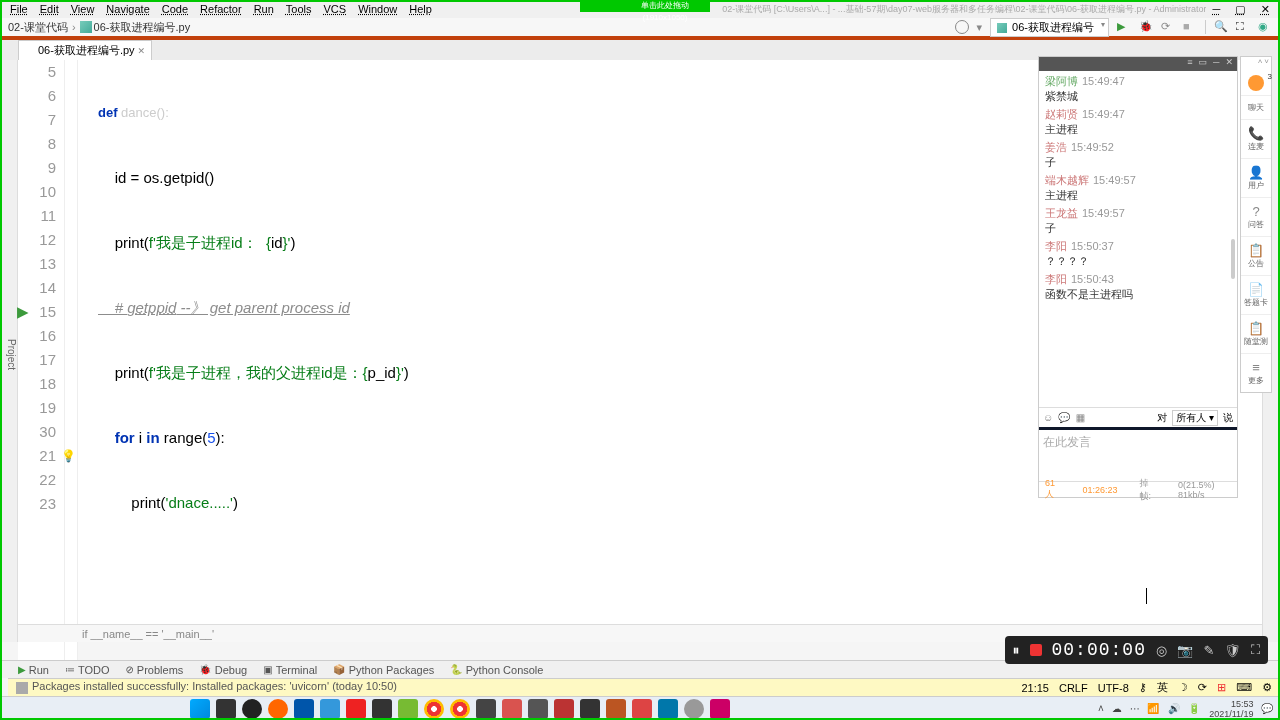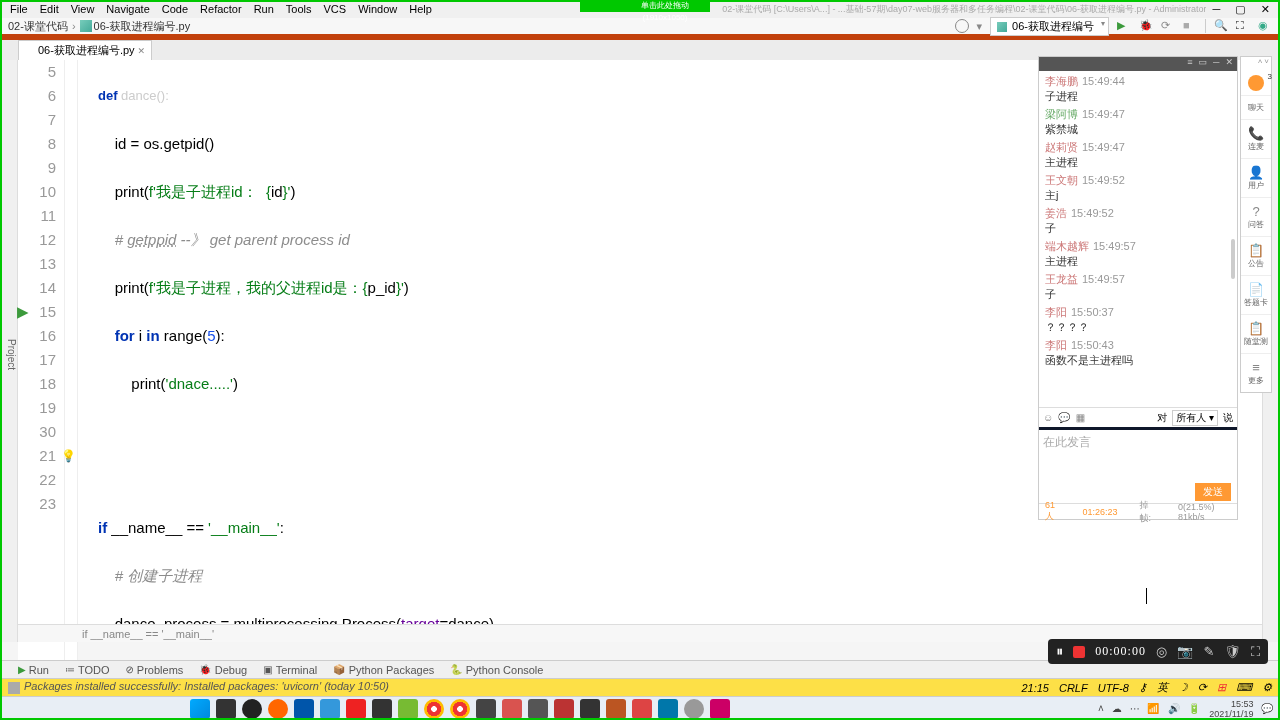--- a/index.html
+++ b/index.html
@@ -2,23 +2,23 @@
 <html><head>
 <meta charset="utf-8">
 <style>
 * { margin: 0; padding: 0; box-sizing: border-box; font-family: "Segoe UI", Arial, sans-serif; }
 body { width: 1280px; height: 720px; background: #f5f5f5; overflow: hidden; position: relative; }
 
 .green-border { position: absolute; inset: 0; border: 2px solid #00c800; pointer-events: none; z-index: 1000; }
 .green-tab { position: absolute; top: 0; left: 580px; width: 130px; height: 12px; background: #00c800; color: #fff; font-size: 8px; text-align: center; line-height: 12px; z-index: 1001; padding-left: 40px; }
 
 .menubar { height: 18px; background: #f0f0f0; display: flex; align-items: center; padding: 0 4px; font-size: 11px; }
-.menubar span { padding: 2px 6px; cursor: pointer; text-decoration-style: dotted; }
-
-.navbar { height: 22px; background: #f7f7f7; border-bottom: 6px solid #c2410c; display: flex; align-items: center; padding: 0 8px; font-size: 11px; }
+.menubar span { padding: 2px 6px; cursor: pointer; text-decoration: underline; text-decoration-style: dotted; }
+
+.navbar { height: 22px; background: #f7f7f7; border-bottom: 4px solid #c2410c; display: flex; align-items: center; padding: 0 8px; font-size: 11px; }
 .navbar .bc1 { color: #333; }
 .navbar .sep { margin: 0 4px; color: #888; }
 .navbar .bc2 { color: #333; }
 .navbar .fileicon { width: 12px; height: 12px; background: linear-gradient(135deg,#7cb,#4a9); display: inline-block; margin-right: 2px; vertical-align: middle; }
 .navbar .right { margin-left: auto; display: flex; gap: 8px; align-items: center; }
 .navbar .user-icon { width: 14px; height: 14px; border: 1px solid #888; border-radius: 50%; }
 .navbar .run-config { background: #fff; border: 1px solid #ccc; padding: 1px 14px 1px 6px; font-size: 11px; position: relative; }
 .navbar .run-config::after { content: "▾"; position: absolute; right: 3px; font-size: 8px; color: #888; }
 .navbar .tbtn { width: 14px; height: 14px; cursor: pointer; }
 .run-tri { color: #3c9a3c; }
@@ -34,24 +34,24 @@
 .left-gutter .proj { padding: 4px 0; }
 
 .editor { flex: 1; background: #fff; font-family: Consolas, monospace; font-size: 15px; line-height: 24px; position: relative; }
 .editor-inner { display: flex; }
 .gutter { width: 47px; background: #fff; text-align: right; padding-right: 8px; color: #999; border-right: 1px solid #eee; position: relative; }
 .gutter .ln { height: 24px; position: relative; }
 .gutter .play-gut { color: #3c9a3c; position: absolute; left: -1px; }
 .gutter .bulb { color: #f0ad4e; position: absolute; right: -20px; font-size: 12px; }
 .marker-bar { width: 13px; background: #fff; border-right: 1px solid #eee; }
 .code { flex: 1; padding-left: 20px; white-space: pre; }
-.code .line { height: 24px; }
+.code .line { height: 24px; margin-top: 17px; }
 .kw { color: #0033b3; font-weight: 600; }
 .str { color: #067d17; }
-.cmt { color: #8c8c8c; font-style: italic; }
+.cmt { color: #8c8c8c; font-style: italic; text-decoration: underline; }
 .cmt-kw { font-style: italic; color: #8c8c8c; text-decoration: underline dotted; }
 .param { color: #660099; }
 .num { color: #1750eb; }
 
 .breadcrumb-bottom { position: absolute; bottom: 0; left: 0; right: 0; height: 18px; background: #f7f7f7; border-top: 1px solid #ddd; padding-left: 64px; font-size: 11px; color: #888; line-height: 18px; }
 
 .right-gutter { width: 18px; background: #f0f0f0; border-left: 1px solid #ddd; }
 
 
 .chat-panel { position: absolute; top: 56px; right: 42px; width: 200px; background: #fff; border: 1px solid #ccc; font-size: 11px; z-index: 500; }
@@ -80,30 +80,30 @@
 .chat-side .dot::after { content: "3"; position: absolute; top: -3px; right: -8px; font-size: 8px; color: #333; }
 .chat-side .item { padding: 6px 0; color: #666; border-top: 1px solid #eee; cursor: pointer; }
 .chat-side .item .ic { font-size: 13px; display: block; color: #888; }
 .chat-side .topctrl { height: 14px; display: flex; justify-content: flex-end; padding-right: 2px; gap: 2px; font-size: 8px; color: #999;}
 
 
 .toolwin-bar { position: absolute; bottom: 42px; left: 0; right: 0; height: 18px; background: #f0f0f0; border-top: 1px solid #ccc; display: flex; align-items: center; padding-left: 18px; font-size: 11px; gap: 16px; }
 .toolwin-bar .tw { color: #555; cursor: pointer; display: flex; align-items: center; gap: 3px; }
 .toolwin-bar .tw .ic { font-size: 10px; }
 
-.statusbar { position: absolute; bottom: 24px; left: 0; right: 0; height: 18px; background: #fde047; border-top: 1px solid #ccc; display: flex; align-items: center; padding: 0 8px; font-size: 11px; font-style: italic; }
+.statusbar { position: absolute; bottom: 24px; left: 8px; right: 0; height: 18px; background: #fef9c3; border-top: 1px solid #ccc; display: flex; align-items: center; padding: 0 8px; font-size: 11px; }
 .statusbar .sb-icon { width: 12px; height: 12px; background: #aaa; margin-right: 4px; }
 .statusbar .msg { color: #555; }
 .statusbar .right { margin-left: auto; display: flex; gap: 10px; align-items: center; }
 
 
 .rec-bar { position: absolute; bottom: 56px; right: 12px; background: #222; border-radius: 4px; padding: 4px 8px; display: flex; align-items: center; gap: 10px; z-index: 600; }
 .rec-bar .pause { color: #fff; font-size: 14px; }
 .rec-bar .rec { width: 12px; height: 12px; background: #e33; border-radius: 2px; }
-.rec-bar .time { color: #fff; font-family: Liberation Serif, serif; font-size: 12px; letter-spacing: 1px; }
+.rec-bar .time { color: #fff; font-family: Liberation Mono, monospace; font-size: 18px; letter-spacing: 1px; }
 .rec-bar .tool { color: #ccc; font-size: 13px; cursor: pointer; }
 
 
 .taskbar { position: absolute; bottom: 0; left: 0; right: 0; height: 24px; background: #e8eef5; border-top: 1px solid #ccc; display: flex; align-items: center; padding: 0 6px; }
 .taskbar .tray { margin-left: auto; display: flex; gap: 8px; font-size: 10px; align-items: center; color: #444; }
 .taskbar .apps { display: flex; gap: 6px; margin: 0 auto; }
 .taskbar .app { width: 20px; height: 20px; background: #888; border-radius: 3px; cursor: pointer; }
 .taskbar .app.win { background: linear-gradient(135deg,#0af,#08d); }
 .taskbar .app.gb { background: #333; }
 .taskbar .app.chrome { background: radial-gradient(circle,#fff 20%,#e33 21% 50%,#fb0 51% 75%,#0a4 76%); border-radius:50%; }
@@ -224,41 +224,38 @@
 </div>
 
 <div class="chat-panel">
   <div class="cp-header">
     <span>≡</span>
     <span>▭</span>
     <span>─</span>
     <span>✕</span>
   </div>
   <div class="chat-messages">
-    <div class="msg"><span class="name">李海鹏</span><span class="time">15:49:44</span><br><span class="text">子进程</span></div>
     <div class="msg"><span class="name alt">梁阿博</span><span class="time">15:49:47</span><br><span class="text">紫禁城</span></div>
     <div class="msg"><span class="name">赵莉贤</span><span class="time">15:49:47</span><br><span class="text">主进程</span></div>
-    <div class="msg"><span class="name">王文朝</span><span class="time">15:49:52</span><br><span class="text">主j</span></div>
     <div class="msg"><span class="name">姜浩</span><span class="time">15:49:52</span><br><span class="text">子</span></div>
     <div class="msg"><span class="name">端木越辉</span><span class="time">15:49:57</span><br><span class="text">主进程</span></div>
     <div class="msg"><span class="name">王龙益</span><span class="time">15:49:57</span><br><span class="text">子</span></div>
     <div class="msg"><span class="name">李阳</span><span class="time">15:50:37</span><br><span class="text">？？？？</span></div>
     <div class="msg"><span class="name">李阳</span><span class="time">15:50:43</span><br><span class="text">函数不是主进程吗</span></div>
   </div>
   <div class="chat-toolbar">
     <span class="emoji">☺</span>
     <span class="emoji">💬</span>
     <span class="emoji">▦</span>
     <span style="flex:1"></span>
     <span>对</span>
     <span class="select"><span>所有人</span> ▾</span>
     <span>说</span>
   </div>
   <div class="chat-input">在此发言</div>
-  <div class="chat-send"><button>发送</button></div>
   <div class="chat-status">
     <span class="ppl">61人</span>
     <span class="tm">01:26:23</span>
     <span class="rest">掉帧:</span>
     <span class="rest">0(21.5%) 81kb/s</span>
   </div>
 </div>
 
 <div class="chat-side">
   <div class="topctrl">

